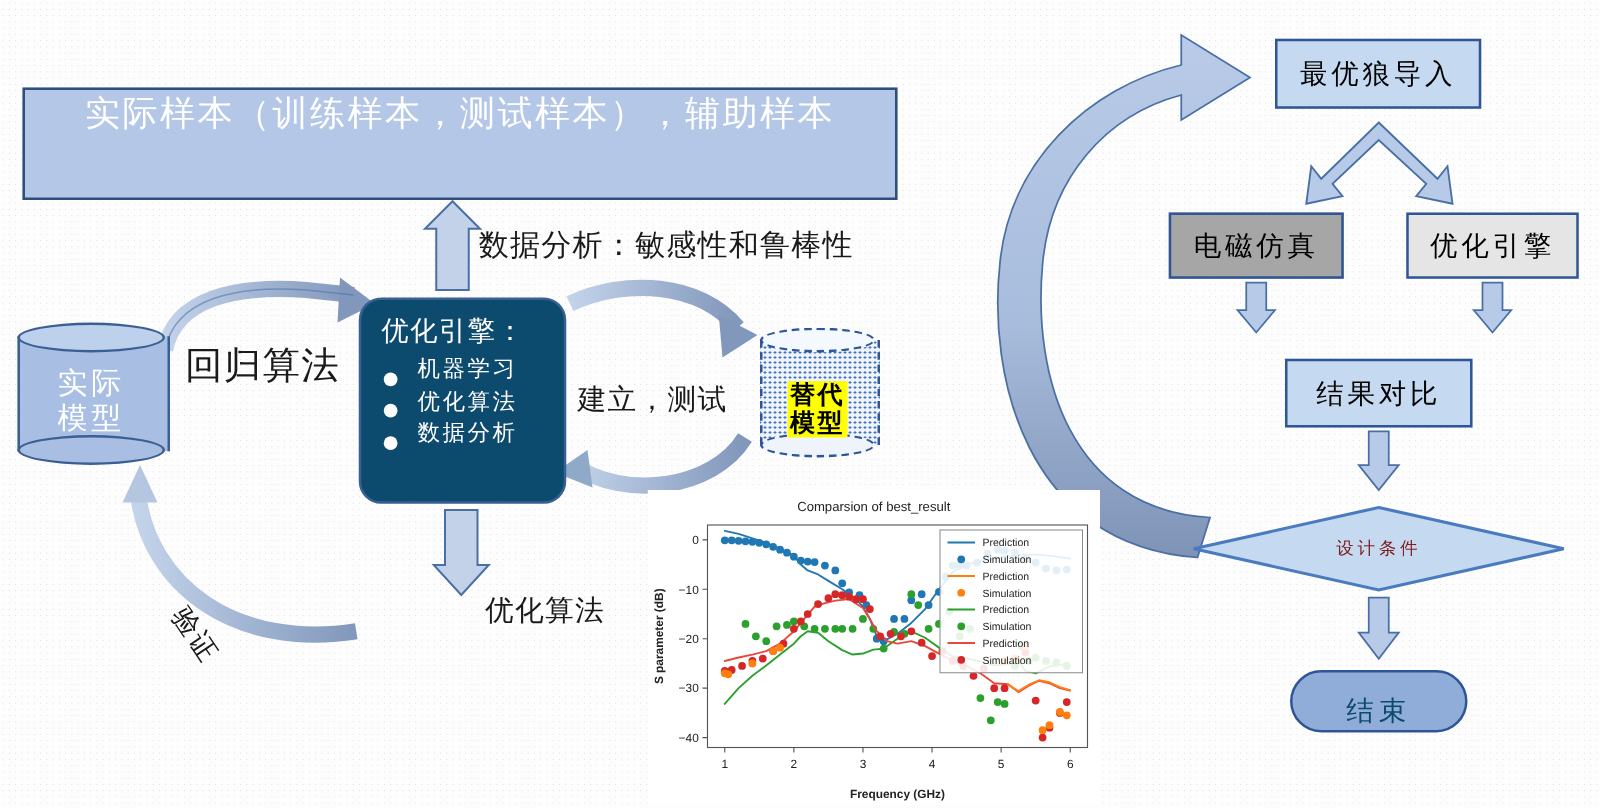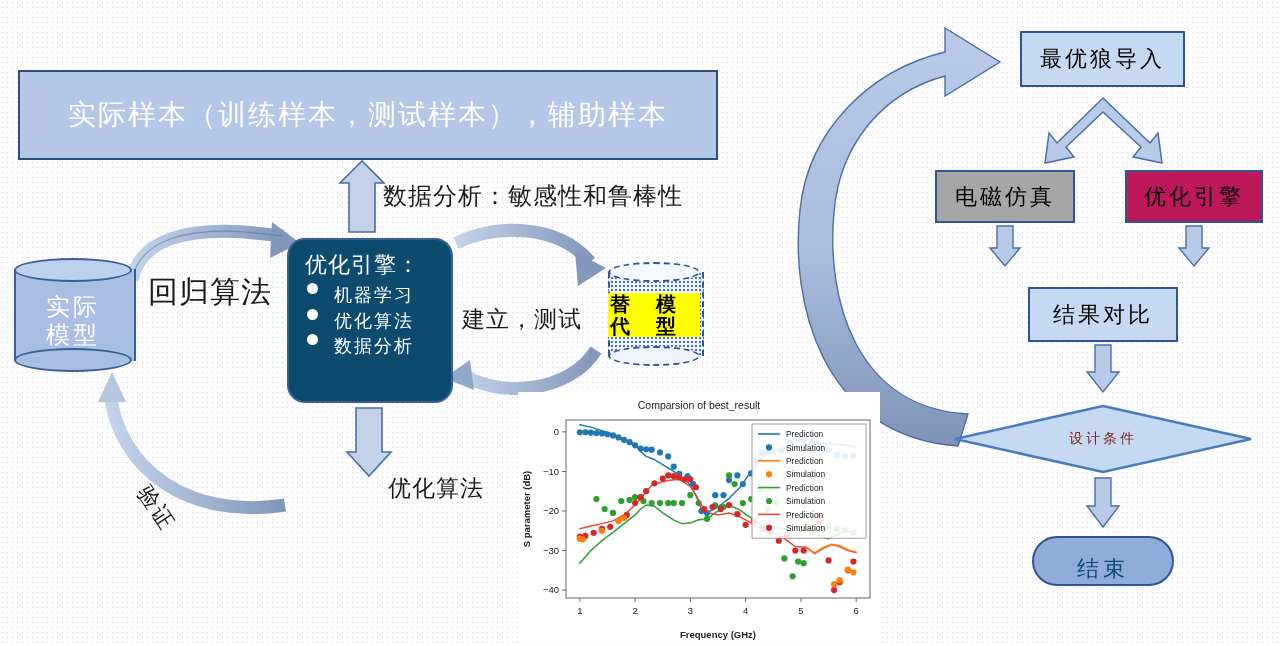--- a/index.html
+++ b/index.html
@@ -11,21 +11,21 @@
     background-size:5px 5px;
     position:relative;
   }
   #stage{position:absolute;inset:0;}
   .abs{position:absolute;box-sizing:border-box;}
 
   
   .banner{
     left:18px;top:70px;width:700px;height:90px;
     background:#b4c7e7;border:2.5px solid #2e4f7c;
-    display:flex;align-items:center;justify-content:center;
+    display:flex;align-items:flex-start;justify-content:center;
     color:#ffffff;font-size:28px;letter-spacing:2px;
   }
 
   .cyl{
     left:14px;top:258px;width:118px;height:114px;
   }
   .cyl .body{
     position:absolute;left:0;top:11px;width:118px;height:92px;
     background:#a8bfe3;border-left:2px solid #3a5f93;border-right:2px solid #3a5f93;
   }
@@ -56,36 +56,36 @@
   .cyl2 .top{
     position:absolute;left:0;top:0;width:92px;height:20px;
     background:#f4f8ff;border:2px dashed #2f5597;border-radius:50%/50%;box-sizing:border-box;
   }
   .cyl2 .bot{
     position:absolute;left:0;top:84px;width:92px;height:20px;
     background:#eef3fc;border:2px dashed #2f5597;border-radius:50%/50%;box-sizing:border-box;
   }
   .cyl2 .lbl{
     position:absolute;left:0;top:18px;width:92px;height:70px;
-    display:flex;align-items:center;justify-content:center;
+    display:flex;flex-direction:column;align-items:center;justify-content:flex-end;
     z-index:3;
   }
   .cyl2 .lbl span{
     background:#ffff00;color:#000;font-size:20px;line-height:1.12;
     padding:0 2px;letter-spacing:2px;font-weight:bold;
   }
 
   .engine{
     left:287px;top:238px;width:166px;height:165px;
     background:#0c4a6e;border:2px solid #3a5f93;border-radius:18px;
     color:#fff;padding:8px 10px 0 12px;
   }
   .engine .title{font-size:22px;letter-spacing:1px;margin:2px 0 3px 4px;}
   .engine ul{list-style:none;margin:0;padding:0;}
-  .engine li{font-size:18px;line-height:1.42;letter-spacing:2px;display:flex;align-items:flex-start;}
+  .engine li{font-size:18px;line-height:1.42;letter-spacing:2px;display:flex;align-items:flex-end;}
   .engine li .dot{
     width:11px;height:11px;border-radius:50%;background:#fff;
     display:inline-block;margin:0 16px 0 6px;flex:0 0 auto;
   }
 
   .param{
     left:278px;top:478px;width:176px;height:52px;
     background:#8fadd8;border:2px solid #3a5f93;border-radius:9px;
     display:flex;align-items:center;justify-content:center;
     color:#fff;font-size:22px;letter-spacing:3px;
@@ -99,21 +99,21 @@
   .t-verify{left:155px;top:480px;font-size:22px;transform:rotate(56deg);transform-origin:left top;letter-spacing:2px;}
   .t-research{left:820px;top:250px;font-size:27px;color:#ff0000;font-weight:bold;letter-spacing:2px;}
 
   
   .fbox{
     border:2px solid #2e5596;display:flex;align-items:center;justify-content:center;
     color:#000;font-size:22px;letter-spacing:3px;background:#c5d9f1;
   }
   .b-wolf{left:1020px;top:31px;width:165px;height:56px;align-items:center;}
   .b-em{left:935px;top:170px;width:140px;height:53px;background:#a6a6a6;}
-  .b-opt{left:1125px;top:170px;width:138px;height:53px;background:#be185d;}
+  .b-opt{left:1125px;top:170px;width:138px;height:53px;background:#e5e5e5;}
   .b-cmp{left:1028px;top:287px;width:150px;height:55px;}
   .b-end{
     left:1032px;top:536px;width:142px;height:50px;background:#8fadd8;
     border:2px solid #2e5596;border-radius:25px;
     display:flex;align-items:flex-end;justify-content:center;color:#0c4a6e;
     font-size:22px;letter-spacing:4px;
   }
   .diamond{
     left:953px;top:404px;width:300px;height:70px;
   }

